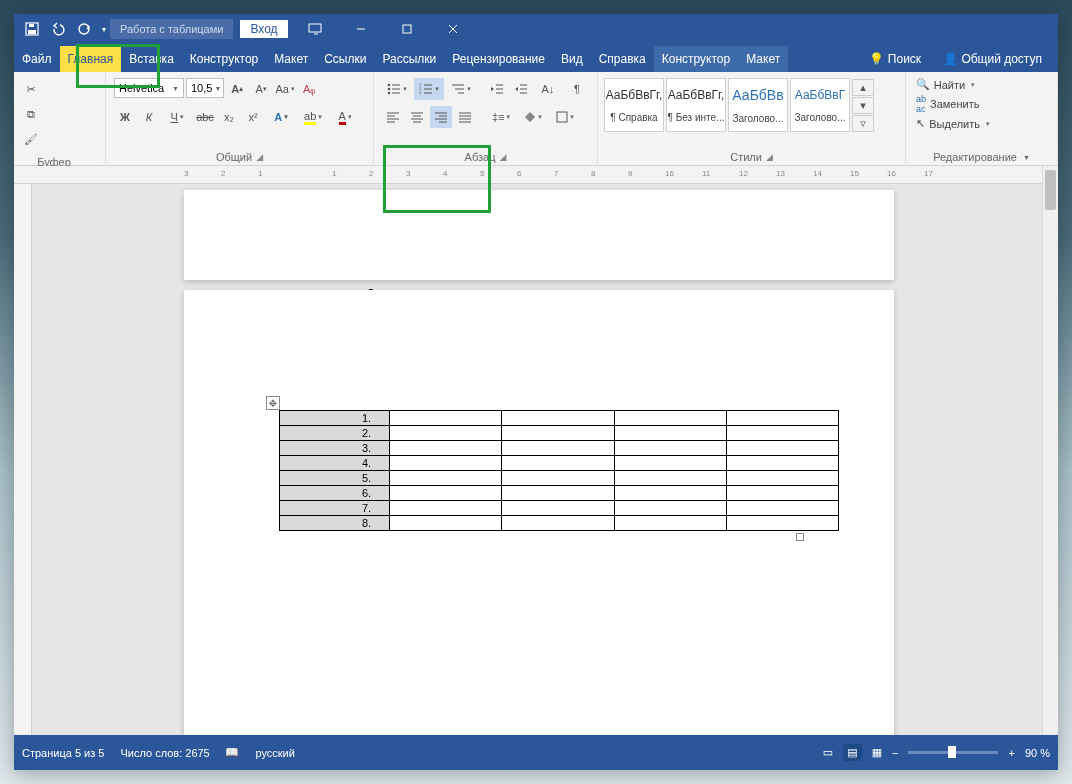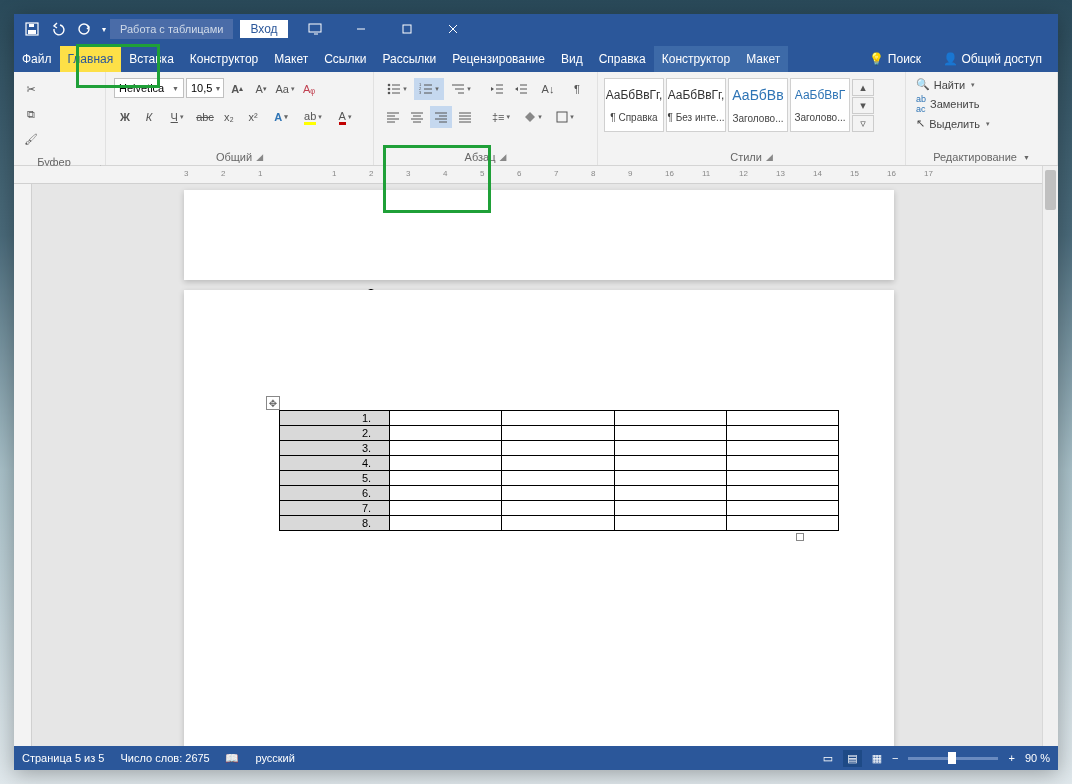--- a/index.html
+++ b/index.html
@@ -53,21 +53,21 @@
 .cursor-i{position:absolute;left:336px;top:102px;font-size:18px;color:#000;font-family:serif}
 .tbl-shell{position:relative}
 .tbl{border-collapse:collapse;width:560px;margin-left:-5px}
 .tbl td{border:1px solid #000;height:15px;font-size:11px;padding:0 4px}
 .tbl td.first{width:110px;background:#d9d9d9;text-align:right;padding-right:18px}
 .tbl td.c2{width:112px}.tbl td.c3{width:112px}.tbl td.c4{width:112px}.tbl td.c5{width:112px}
 .move-h{position:absolute;left:-18px;top:-14px;width:14px;height:14px;border:1px solid #888;background:#fff;font-size:10px;display:flex;align-items:center;justify-content:center;color:#666;cursor:move}
 .resize-h{position:absolute;right:-10px;bottom:-10px;width:8px;height:8px;border:1px solid #888;background:#fff;cursor:nwse-resize}
 .vscroll{position:absolute;right:0;top:0;bottom:0;width:16px;background:#f0f0f0;border-left:1px solid #d8d8d8}
 .vscroll-thumb{position:absolute;left:2px;right:2px;top:4px;height:40px;background:#c0c0c0;border-radius:2px}
-.statusbar{height:24px;background:#2b579a;color:#fff;font-size:11px;display:flex;align-items:center;padding:4px 8px;gap:16px}
+.statusbar{height:35px;background:#2b579a;color:#fff;font-size:11px;display:flex;align-items:center;padding:4px 8px;gap:16px}
 .statusbar .right{margin-left:auto;display:flex;align-items:center;gap:10px}
 .zoom-slider{width:90px;height:3px;background:#6a8bc0;position:relative}
 .zoom-thumb{width:8px;height:12px;background:#fff;position:absolute;left:40px;top:-5px}
 svg{display:block}
 .dd-arrow{font-size:7px;color:#666;margin-left:2px}
 </style>
 </head>
 <body>
 
 <div class="window">

